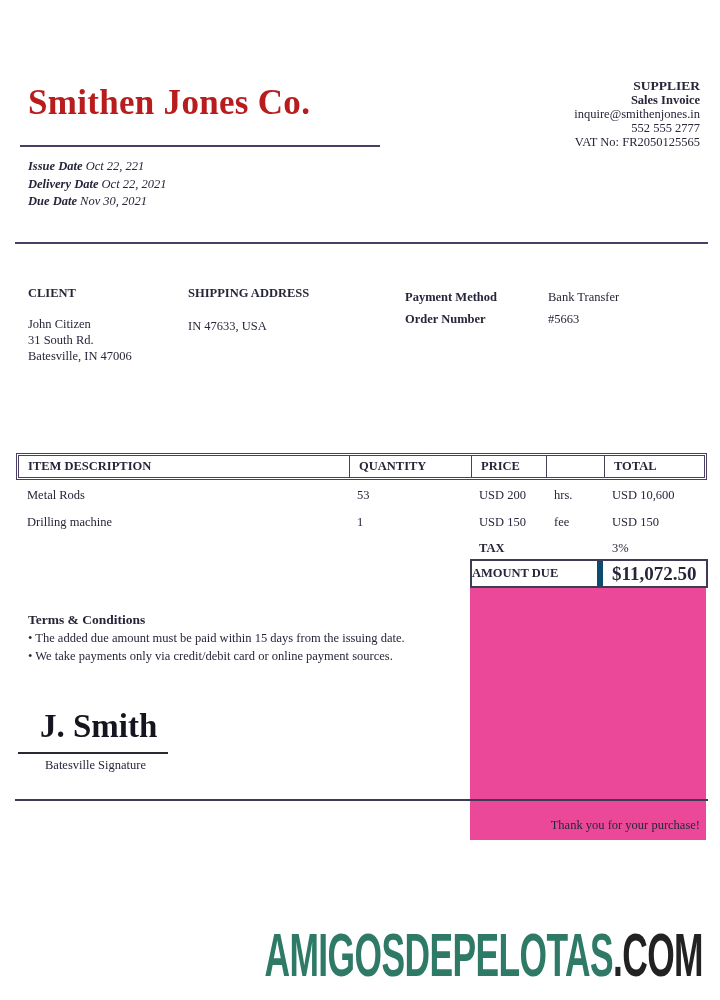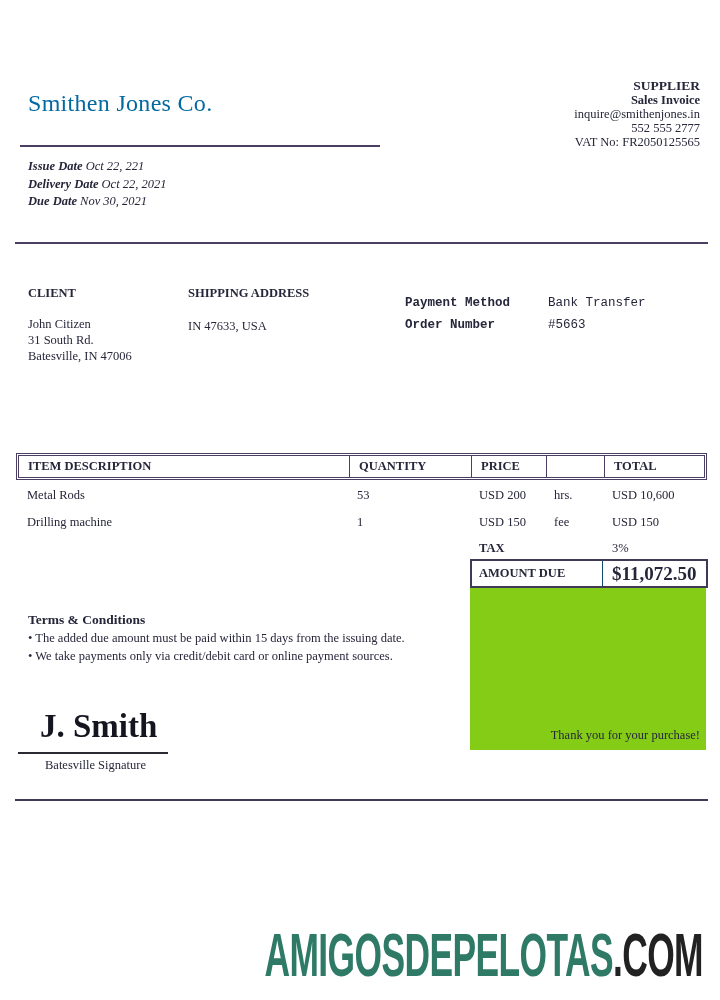--- a/index.html
+++ b/index.html
@@ -2,59 +2,59 @@
 <html><head>
 <meta charset="utf-8">
 <style>
   html,body{margin:0;padding:0;background:#ffffff;}
   .page{position:relative;width:720px;height:1000px;background:#ffffff;overflow:hidden;
         font-family:"Liberation Serif",serif;color:#26263a;font-size:12.5px;}
   .abs{position:absolute;}
   .bold{font-weight:bold;}
   .rule{position:absolute;height:2px;background:#4a3f63;}
 
-  .company-name{left:28px;top:88px;font-size:24px;font-weight:normal;color:#0369a1;
+  .company-name{left:28px;top:88px;font-size:35px;font-weight:bold;color:#b91c1c;
                 letter-spacing:0.3px;line-height:30px;margin:0;}
   .supplier-block{right:20px;top:79px;text-align:right;line-height:14px;font-size:12.5px;}
   .supplier-label{font-size:13.5px;font-weight:bold;}
   .supplier-doc{font-weight:bold;}
 
   .title-rule{left:20px;top:145px;width:360px;}
   .dates-block{left:28px;top:158px;line-height:17.5px;font-style:italic;}
   .dates-block .lbl{font-weight:bold;}
   .full-rule{left:15px;top:242px;width:693px;}
 
   .client-label{left:28px;top:286px;font-weight:bold;}
   .client-lines{left:28px;top:316px;line-height:16px;}
   .shipping-label{left:188px;top:286px;font-weight:bold;}
   .shipping-value{left:188px;top:319px;}
-  .pay-grid{left:405px;top:292px;line-height:22px;font-family:Liberation Mono, monospace;}
+  .pay-grid{left:405px;top:286px;line-height:22px;}
   .pay-grid .row{display:flex;}
   .pay-grid .lbl{width:143px;font-weight:bold;}
 
   .thead{left:18px;top:455px;width:685px;height:21px;border:1px solid #4a3f63;
          outline:1px solid #4a3f63;outline-offset:1px;display:flex;align-items:center;
          font-weight:bold;background:#fff;}
   .tcell{padding-left:9px;box-sizing:border-box;height:100%;display:flex;align-items:center;}
   .c-desc{width:330px;}
   .c-qty{width:122px;border-left:1px solid #4a3f63;}
   .c-price{width:75px;border-left:1px solid #4a3f63;}
   .c-unit{width:58px;border-left:1px solid #4a3f63;}
   .c-total{flex:1;border-left:1px solid #4a3f63;}
   .trow{left:18px;width:685px;height:18px;display:flex;}
   .trow .tcell{border:none;}
   .row-1{top:486px;} .row-2{top:513px;} .row-tax{top:539px;}
 
   .amount-box{left:470px;top:559px;width:234px;height:25px;border:2px solid #3f3a55;
               display:flex;align-items:center;font-weight:bold;background:#fff;}
-  .amount-box .a-lbl{width:131px;padding-left:7px;height:100%;display:flex;align-items:center;
-                     border-right:1px solid #0c4a6e;box-sizing:border-box;}
+  .amount-box .a-lbl{width:131px;height:100%;display:flex;align-items:center;
+                     border-right:6px solid #0c4a6e;box-sizing:border-box;}
   .amount-box .a-val{padding-left:9px;font-size:19px;}
 
-  .gray-panel{left:470px;top:588px;width:236px;height:162px;background:#84cc16;}
+  .gray-panel{left:470px;top:588px;width:236px;height:252px;background:#ec4899;}
   .thanks{position:absolute;right:6px;bottom:7px;color:#26263a;}
 
   .terms{left:28px;top:611px;line-height:18px;}
   .terms-heading{font-size:13.5px;font-weight:bold;}
 
   .sig-name{left:40px;top:708px;font-size:33px;font-weight:bold;color:#15151f;line-height:36px;}
   .sig-rule{left:18px;top:752px;width:150px;height:2px;background:#2a2a33;position:absolute;}
   .sig-caption{left:45px;top:758px;}
 
   .bottom-rule{left:15px;top:799px;width:693px;background:#3f3a55;}

